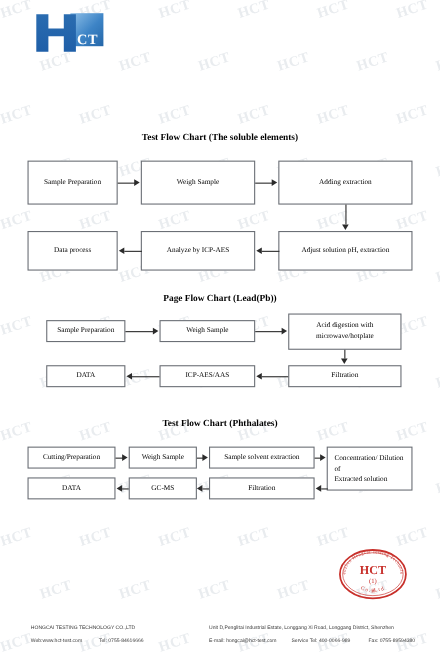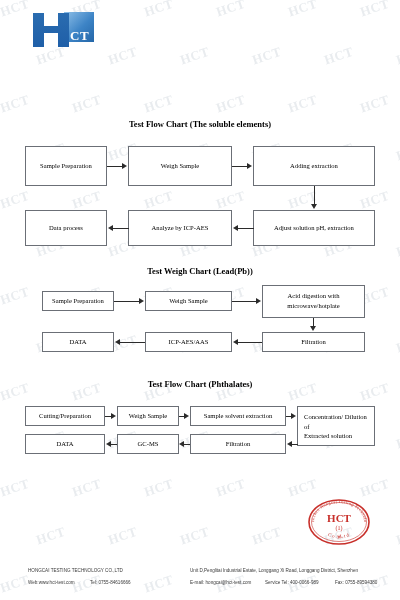--- a/index.html
+++ b/index.html
@@ -244,21 +244,21 @@
 
         <div class="conn h" style="left:238px;top:98px;width:16px;"></div>
         <div class="arrow left" style="left:233px;top:95px;"></div>
 
         <div class="conn h" style="left:113px;top:98px;width:16px;"></div>
         <div class="arrow left" style="left:108px;top:95px;"></div>
       </div>
     </div>
 
     <div class="chart" style="top:265px;">
-      <div class="chart-title">Test Weigh Chart (Lead(Pb))</div>
+      <div class="chart-title">Page Flow Chart (Lead(Pb))</div>
       <div class="flow" style="height:80px;">
 
         <div class="node" style="left:42px;top:14px;width:72px;height:20px;">Sample Preparation</div>
         <div class="node" style="left:145px;top:14px;width:87px;height:20px;">Weigh Sample</div>
         <div class="node two-line" style="left:262px;top:8px;width:103px;height:33px;text-align:center;">
           <span>Acid digestion with</span>
           <span>microwave/hotplate</span>
         </div>
 
         <div class="node" style="left:262px;top:55px;width:103px;height:20px;">Filtration</div>

